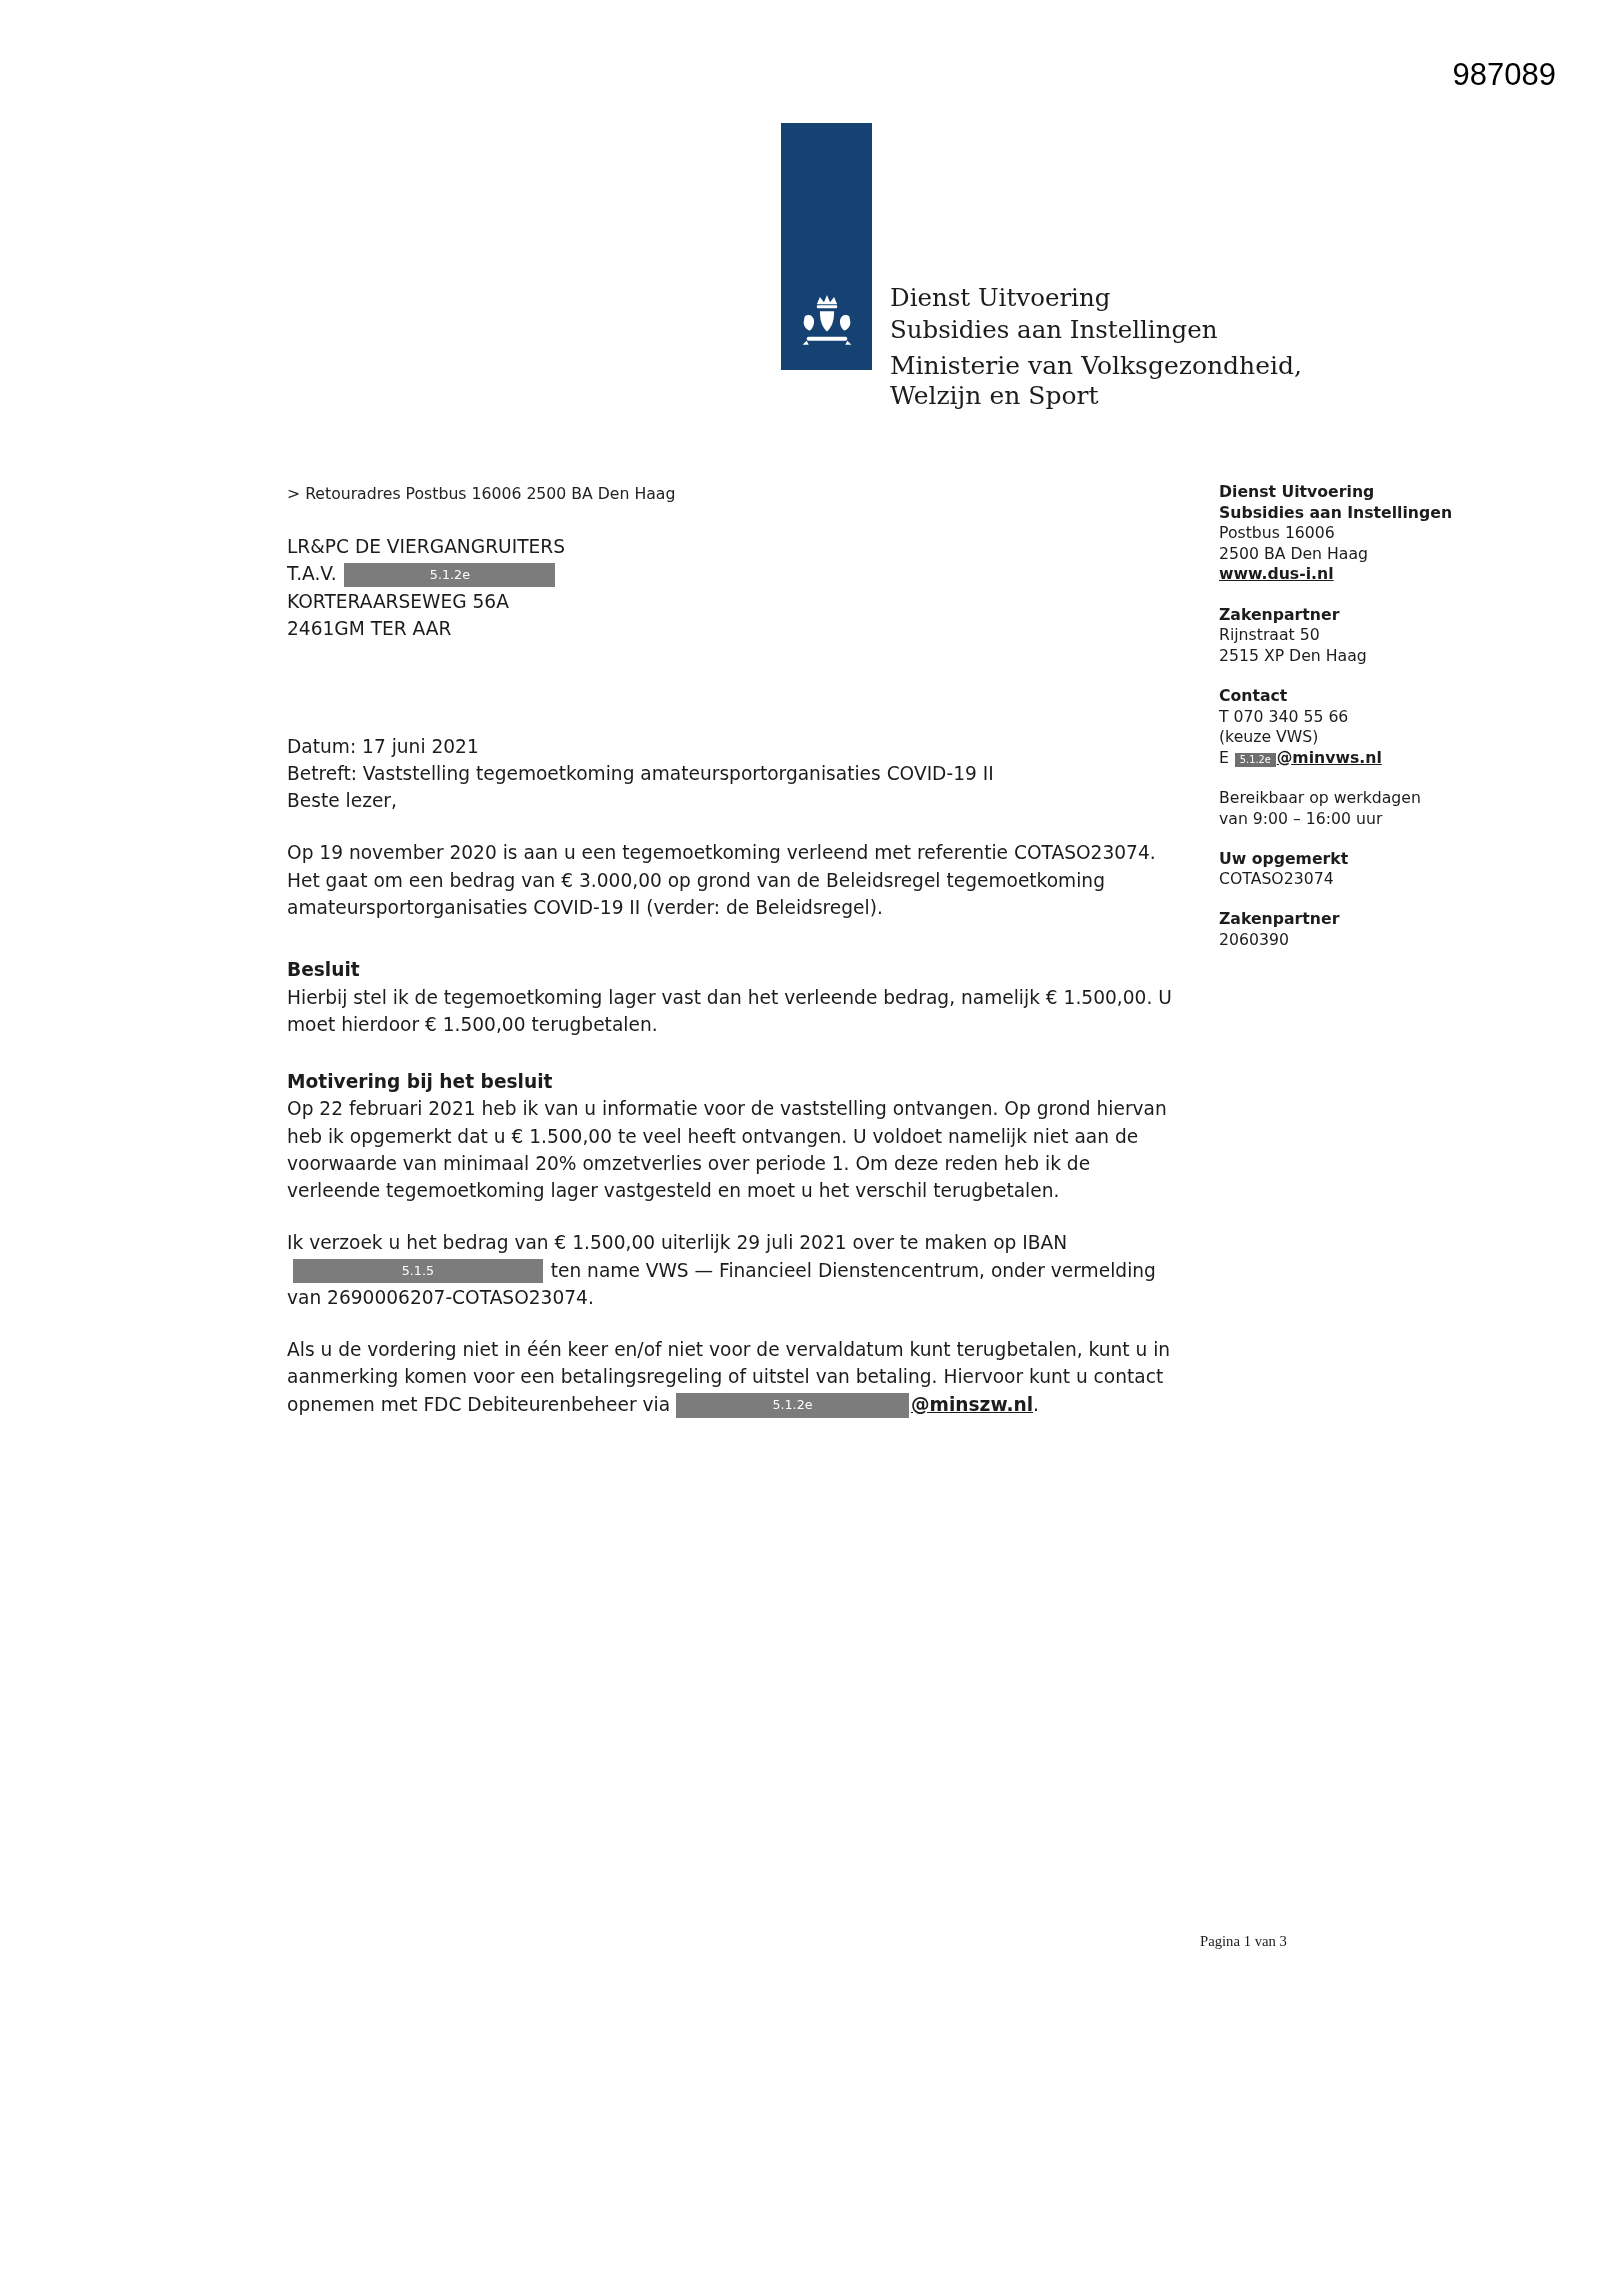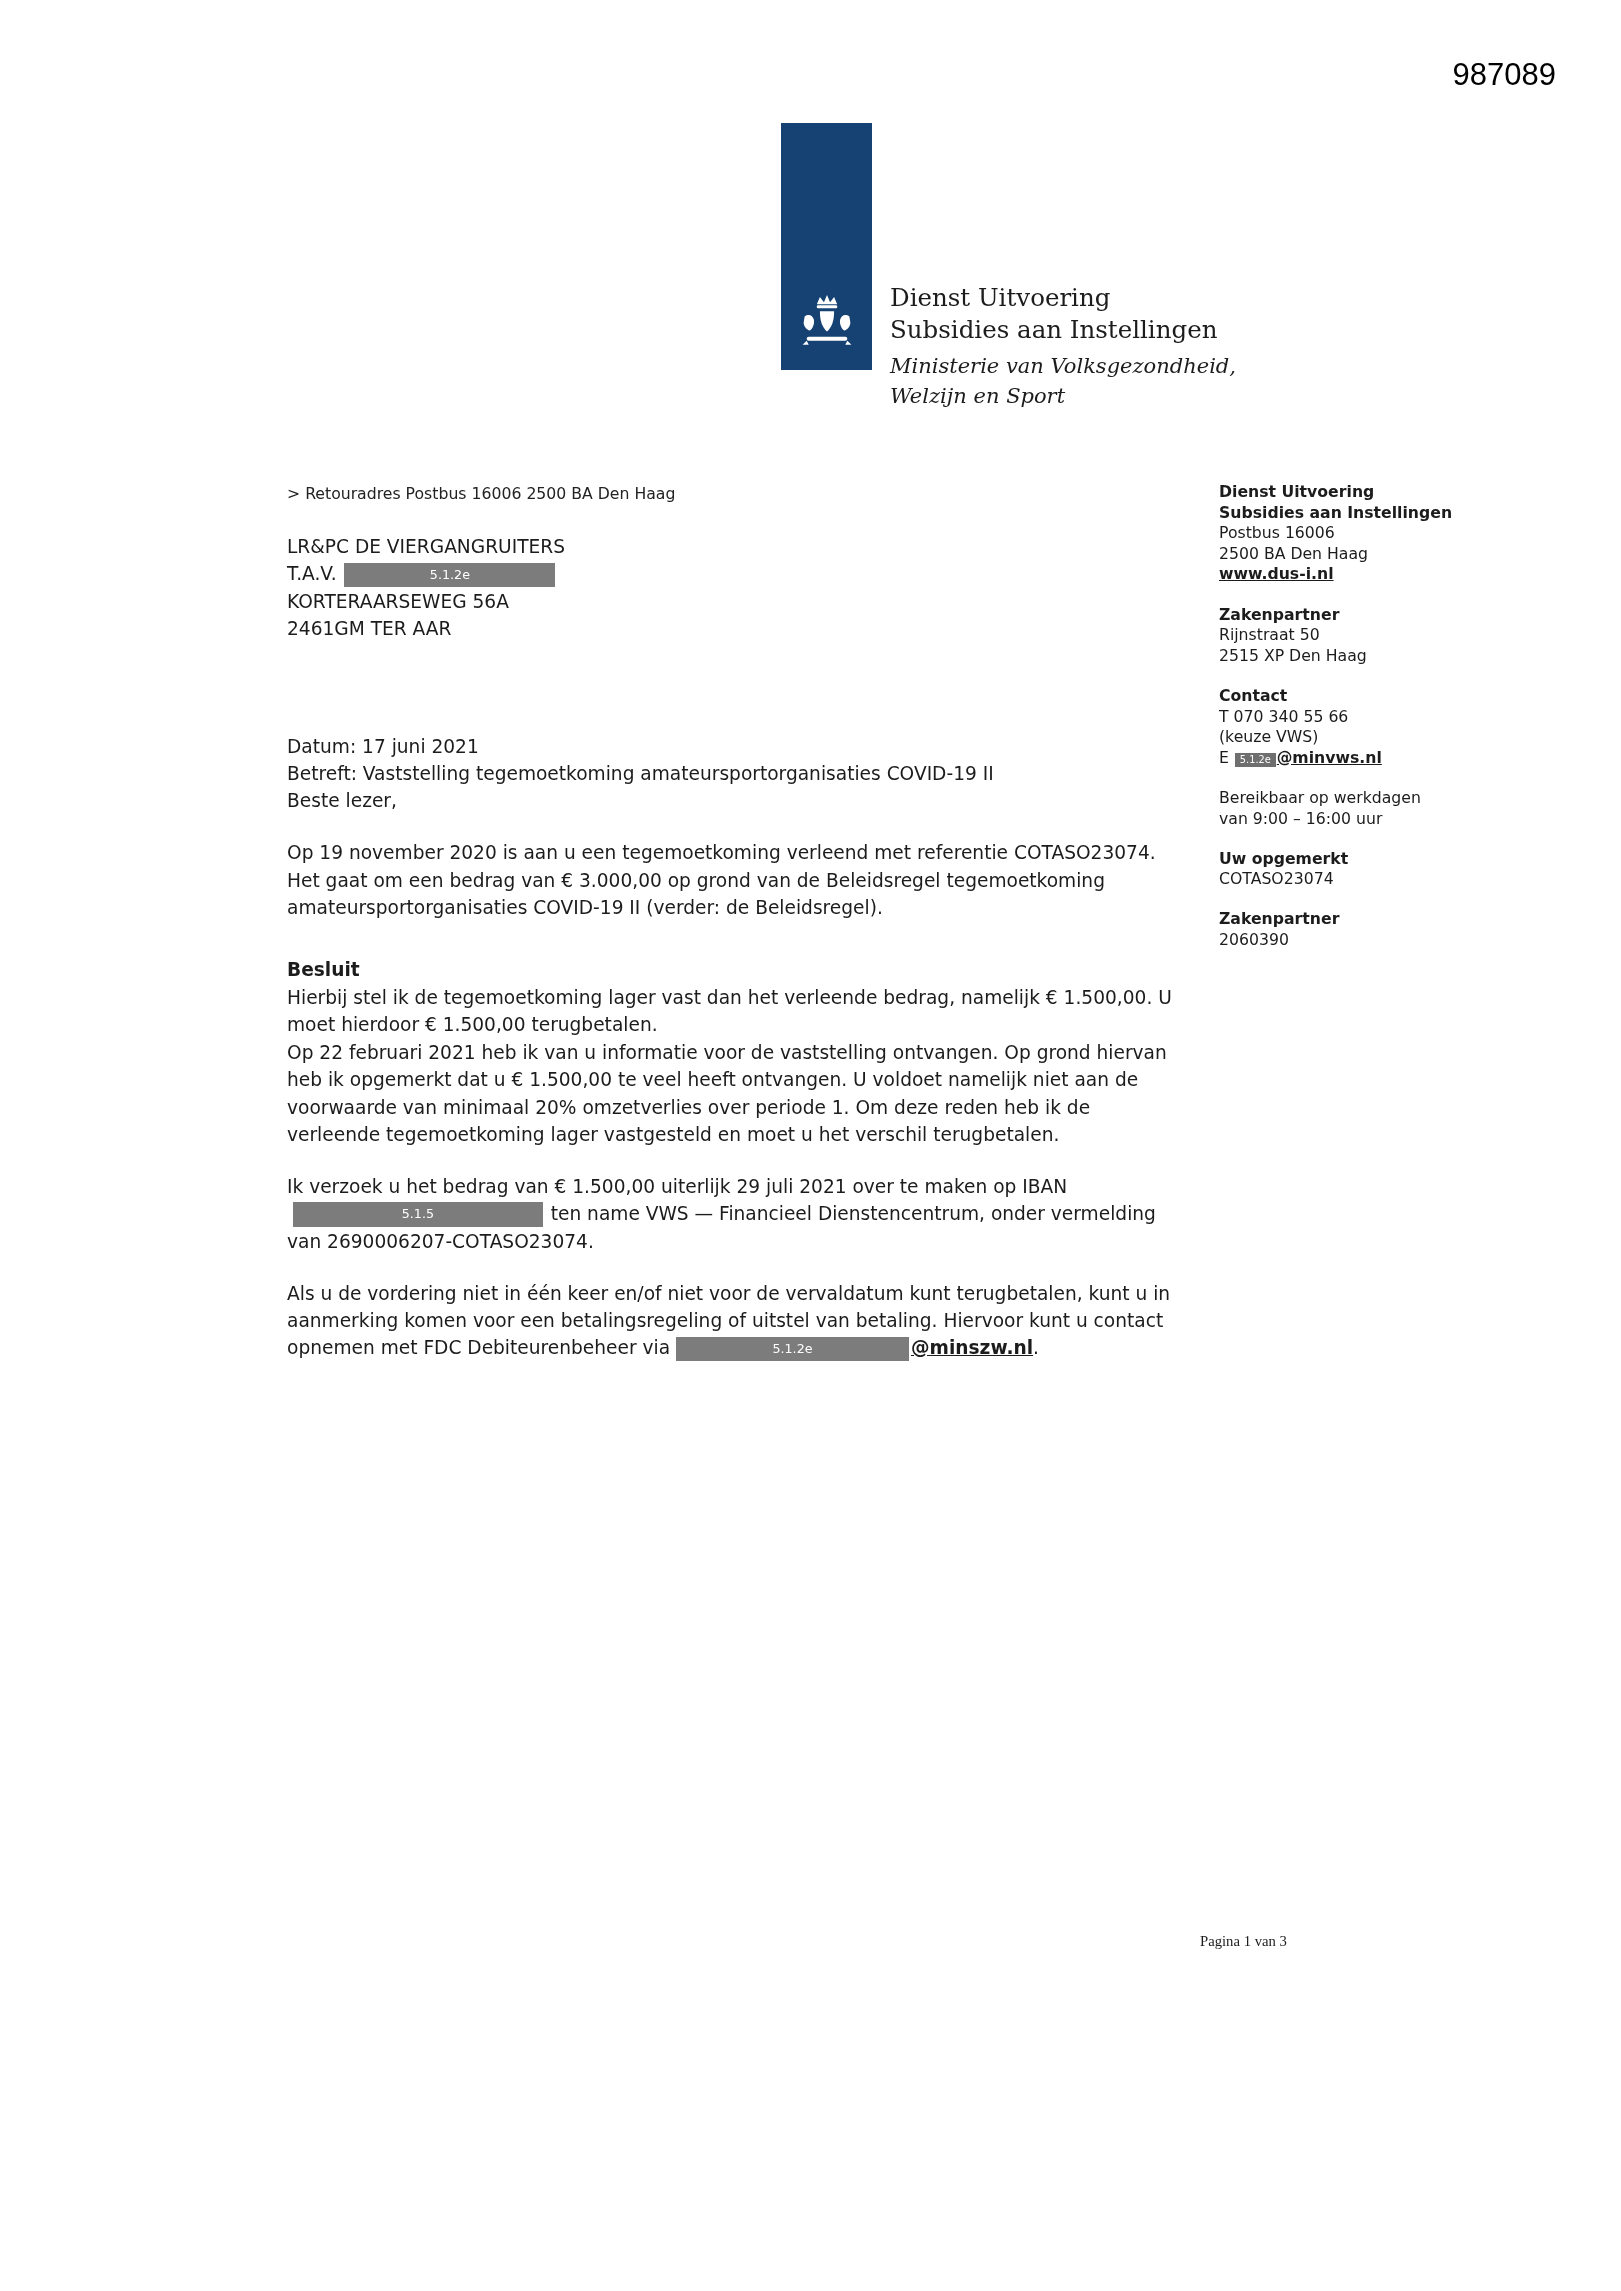--- a/index.html
+++ b/index.html
@@ -14,21 +14,21 @@
   }
   
   .logo-bar {
     position:absolute; left:781px; top:123px; width:91px; height:247px;
     background:#154273;
   }
   .emblem { position:absolute; left:50%; transform:translateX(-50%); bottom:9.8px; width:65px; height:71px; }
   .logo-text { position:absolute; left:890px; top:282px; }
   .logo-org { font-family:"DejaVu Serif", serif; font-size:24.5px; line-height:32px; color:#1c1c1c; }
   .logo-ministry-group { margin-top:4.9px; }
-  .logo-ministry { font-family:"DejaVu Serif", serif; font-style:italic; font-size:21px; line-height:30px; color:#1c1c1c; }
+  .logo-ministry { font-family:"DejaVu Serif", serif; font-size:25px; line-height:30px; color:#1c1c1c; }
   
   .main-col { position:absolute; left:287px; top:480px; width:887px; font-size:18.6px; line-height:27.4px; }
   .retouradres { font-size:15.7px; color:#222; margin-bottom:25.5px; }
   .redact {
     display:inline-block; background:#7c7c7c; color:#ffffff; text-align:center;
     font-size:12.7px; vertical-align:middle;
   }
   .redact-tav  { width:211px; height:24.5px; line-height:24.5px; margin-left:7.8px; }
   .redact-iban { width:250px; height:24.5px; line-height:24.5px; margin:0 7.8px 0 5.9px; }
   .redact-mail { width:233px; height:24.5px; line-height:24.5px; margin-right:2px; }
@@ -100,20 +100,21 @@
       <div>Betreft: Vaststelling tegemoetkoming amateursportorganisaties COVID-19 II</div>
     </div>
 
     <div class="salutation">Beste lezer,</div>
 
     <p class="body-par">Op 19 november 2020 is aan u een tegemoetkoming verleend met referentie COTASO23074. Het gaat om een bedrag van € 3.000,00 op grond van de Beleidsregel tegemoetkoming amateursportorganisaties COVID-19 II (verder: de Beleidsregel).</p>
 
     <div class="heading">Besluit</div>
     <p>Hierbij stel ik de tegemoetkoming lager vast dan het verleende bedrag, namelijk € 1.500,00. U moet hierdoor € 1.500,00 terugbetalen.</p>
 
+    <div class="heading-mot">Motivering bij het besluit</div>
     <p>Op 22 februari 2021 heb ik van u informatie voor de vaststelling ontvangen. Op grond hiervan heb ik opgemerkt dat u € 1.500,00 te veel heeft ontvangen. U voldoet namelijk niet aan de voorwaarde van minimaal 20% omzetverlies over periode 1. Om deze reden heb ik de verleende tegemoetkoming lager vastgesteld en moet u het verschil terugbetalen.</p>
 
     <p class="body-par">
       <span>Ik verzoek u het bedrag van € 1.500,00 uiterlijk 29 juli 2021 over te maken op IBAN</span><span class="redact redact-iban">5.1.5</span><span>ten name VWS — Financieel Dienstencentrum, onder vermelding van 2690006207-COTASO23074.</span>
     </p>
 
     <p class="body-par">
       <span>Als u de vordering niet in één keer en/of niet voor de vervaldatum kunt terugbetalen, kunt u in aanmerking komen voor een betalingsregeling of uitstel van betaling. Hiervoor kunt u contact opnemen met FDC Debiteurenbeheer via</span>
       <span class="redact redact-mail">5.1.2e</span><a class="link">@minszw.nl</a><span>.</span>
     </p>

